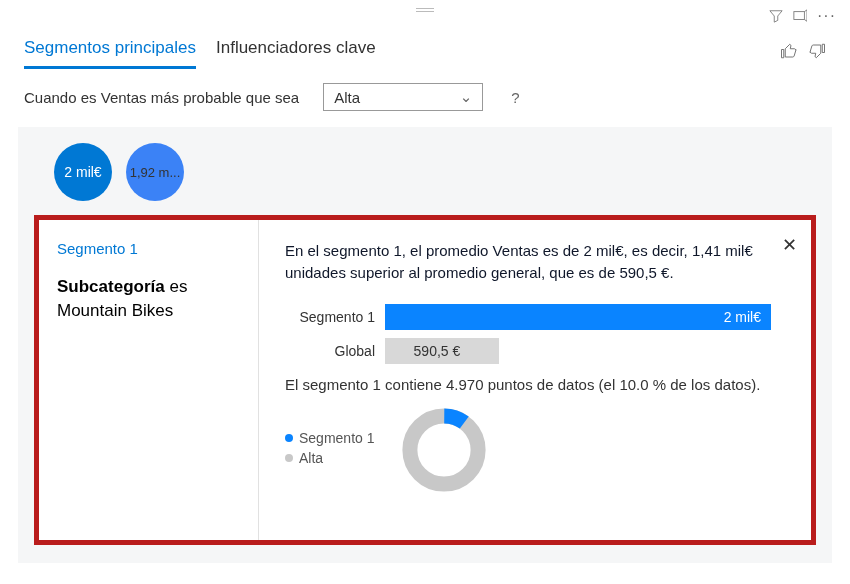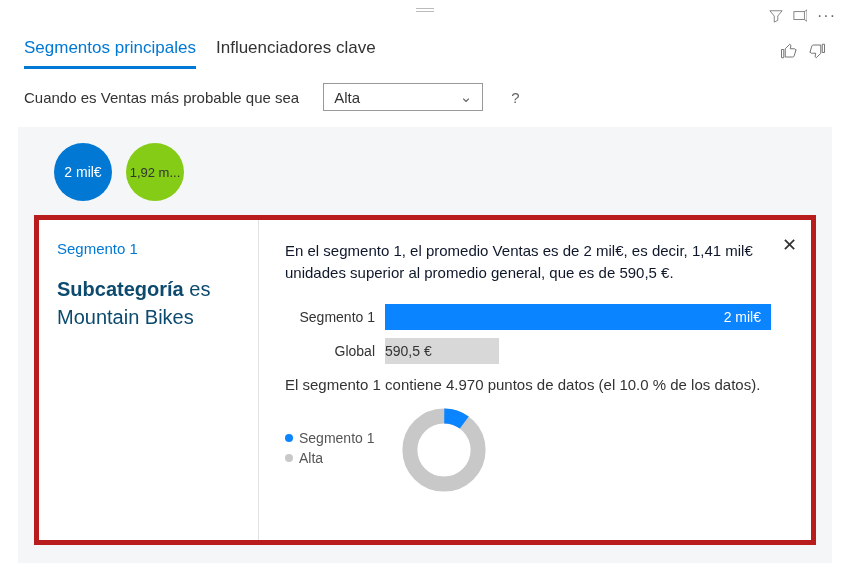--- a/index.html
+++ b/index.html
@@ -16,39 +16,39 @@
     .feedback { display: flex; gap: 10px; color: #666; }
     .feedback .ico { width: 18px; height: 18px; cursor: pointer; }
 
     .query-row { display: flex; align-items: center; gap: 24px; padding: 14px 14px 16px 14px; font-size: 15px; color: #333; }
     .dropdown { display: flex; align-items: center; justify-content: space-between; border: 1px solid #999; padding: 4px 10px; width: 160px; height: 28px; cursor: pointer; font-size: 15px; }
     .dropdown .chev { color: #666; }
     .q-mark { color: #666; cursor: pointer; padding-left: 4px; }
 
     .segments-area { background: #f5f6f7; margin: 0 8px; padding: 12px 16px 18px 16px; }
     .bubbles { display: flex; gap: 14px; padding: 4px 20px 14px 20px; }
-    .bubble { width: 58px; height: 58px; border-radius: 50%; background: #84cc16; color: #333; display: flex; align-items: center; justify-content: center; font-size: 13px; cursor: pointer; }
+    .bubble { width: 58px; height: 58px; border-radius: 50%; background: #3b82f6; color: #333; display: flex; align-items: center; justify-content: center; font-size: 13px; cursor: pointer; }
     .bubble.active { background: #0078d4; color: #fff; font-size: 14px; }
 
     .detail-card { background: #fff; border: 5px solid #b91c1c; display: flex; position: relative; min-height: 330px; }
     .detail-left { width: 220px; border-right: 1px solid #e1e1e1; padding: 20px 18px; }
     .seg-title { color: #0078d4; font-size: 15px; margin-bottom: 18px; }
-    .seg-condition { font-size: 20px; color: #0c4a6e; line-height: 1.4; }
+    .seg-condition { font-size: 17px; color: #000000; line-height: 1.4; }
     .seg-condition b { font-weight: 600; }
 
     .detail-right { flex: 1; padding: 20px 40px 20px 26px; position: relative; }
     .close-x { position: absolute; top: 14px; right: 14px; font-size: 18px; color: #333; cursor: pointer; }
     .summary-text { font-size: 15px; color: #0f172a; line-height: 1.45; margin-bottom: 20px; max-width: 500px; }
 
     .bar-row { display: flex; align-items: center; margin-bottom: 8px; }
     .bar-label { width: 100px; text-align: right; font-size: 14px; color: #333; padding-right: 10px; }
     .bar-track { flex: 1; height: 26px; display: flex; align-items: center; }
     .bar-fill { height: 26px; display: flex; align-items: center; justify-content: flex-end; padding-right: 10px; font-size: 14px; }
     .bar-fill.blue { background: #0a84ff; color: #fff; width: 100%; }
-    .bar-fill.grey { background: #d8d8d8; color: #333; width: 29.5%; justify-content: flex-start; }
+    .bar-fill.grey { background: #d8d8d8; color: #333; width: 29.5%; justify-content: center; }
 
     .points-text { font-size: 15px; color: #333; margin-top: 12px; margin-bottom: 12px; }
 
     .donut-wrap { display: flex; align-items: center; gap: 24px; }
     .legend { font-size: 14px; }
     .legend-item { display: flex; align-items: center; gap: 6px; margin-bottom: 4px; color: #555; }
     .swatch { width: 8px; height: 8px; border-radius: 50%; }
     .swatch.blue { background: #0a84ff; }
     .swatch.grey { background: #c8c8c8; }
 

